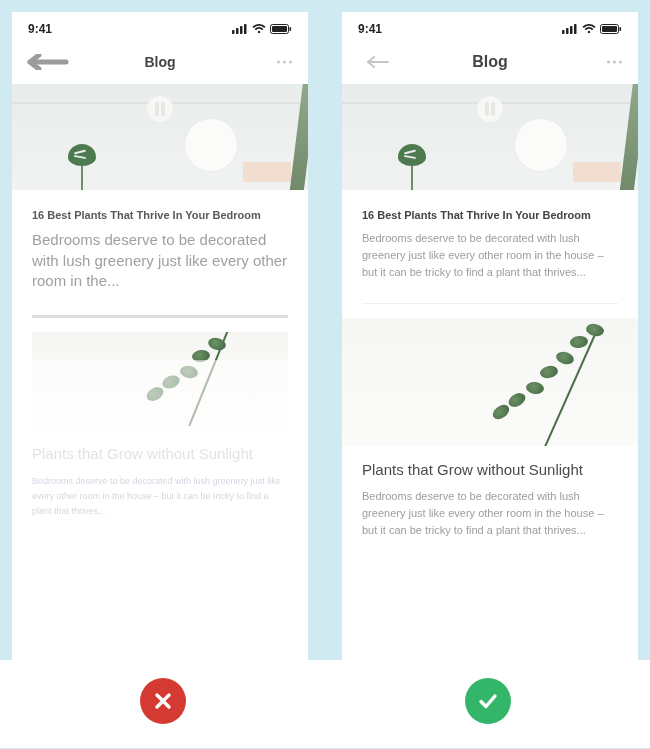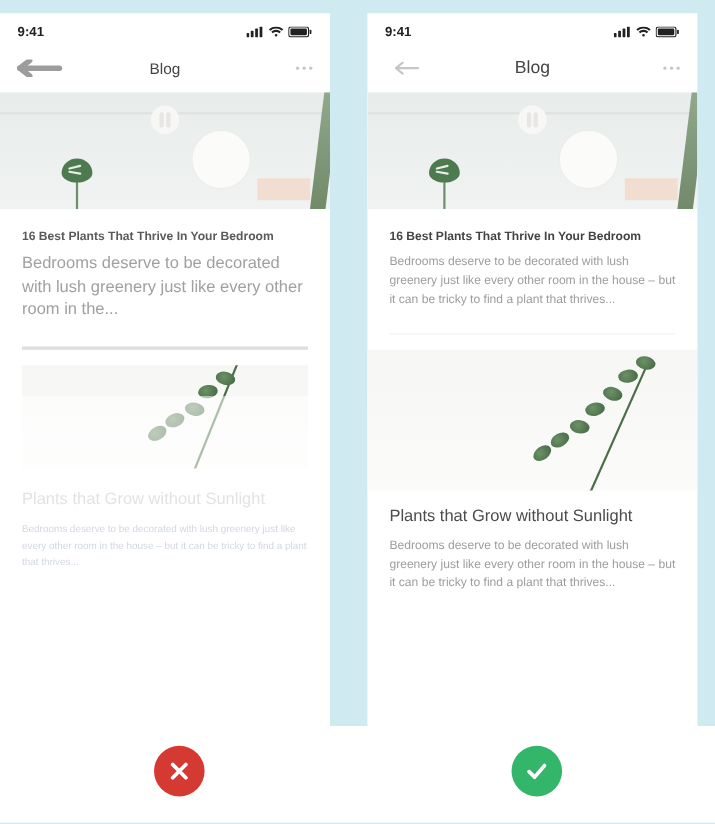--- a/index.html
+++ b/index.html
@@ -6,21 +6,21 @@
     body {
       background: #d0eaf2;
       font-family: -apple-system, BlinkMacSystemFont, "Helvetica Neue", Arial, sans-serif;
       -webkit-font-smoothing: antialiased;
       width: 650px;
       padding: 0;
     }
     .stage {
       display: flex;
       gap: 34px;
-      padding: 12px 12px 0 0;
+      padding: 12px 12px 0 12px;
       align-items: flex-end;
     }
     .phone {
       background: #fff;
       width: 300px;
       height: 648px;
       position: relative;
       overflow: hidden;
     }
     
@@ -35,20 +35,21 @@
     }
     .status-right { display: flex; align-items: center; gap: 4px; }
     .status-signal svg, .status-wifi svg, .status-battery svg { display: block; }
     
     .nav {
       display: flex;
       align-items: center;
       height: 44px;
       position: relative;
       padding: 0 14px;
+      font-weight: bold;
     }
     .nav-back {
       position: absolute; left: 14px; top: 50%; transform: translateY(-50%);
       display: flex; align-items: center; justify-content: center;
       width: 44px; height: 28px;
     }
     .nav-back svg { display: block; }
     .nav-title {
       margin: 0 auto;
       font-size: 14px;

